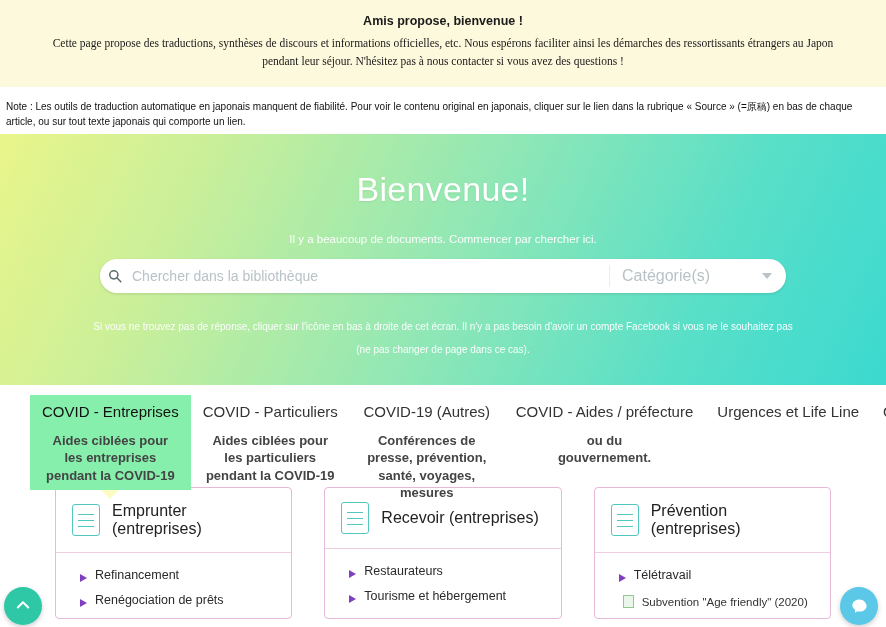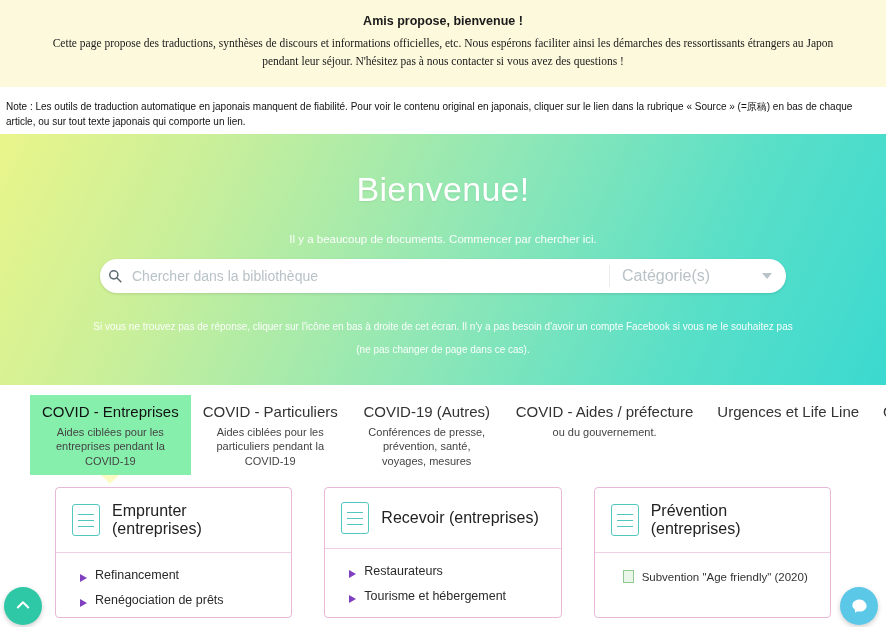--- a/index.html
+++ b/index.html
@@ -145,27 +145,28 @@
     text-align: center;
     padding: 8px 12px 6px 12px;
     position: relative;
   }
   .tab-label {
     font-size: 15px;
     color: #333;
     white-space: nowrap;
   }
   .tab-desc {
-    font-size: 11px;
+    font-size: 13px;
     color: #444;
     line-height: 1.35;
-    margin-top: 5px;
+    margin-top: 12px;
     max-width: 130px;
     margin-left: auto;
     margin-right: auto;
+    font-weight: bold;
   }
   .tab.active {
     background: #86efac;
   }
   .tab.active .tab-label { color: #111; }
   .tab .pointer {
     display: none;
   }
   .tab.active .pointer {
     display: block;
@@ -390,20 +391,24 @@
         </div>
       </div>
     </div>
 
     <div class="card">
       <div class="card-head">
         <div class="doc-icon"></div>
         <div class="card-title">Prévention (entreprises)</div>
       </div>
       <div class="card-body">
+        <div class="card-item">
+          <span class="bullet"></span>
+          <span>Télétravail</span>
+        </div>
         <div class="card-item sub">
           <span class="mini-doc"></span>
           <span>Subvention "Age friendly" (2020)</span>
         </div>
       </div>
     </div>
 
   </div>
 
   <div class="fab-left">

